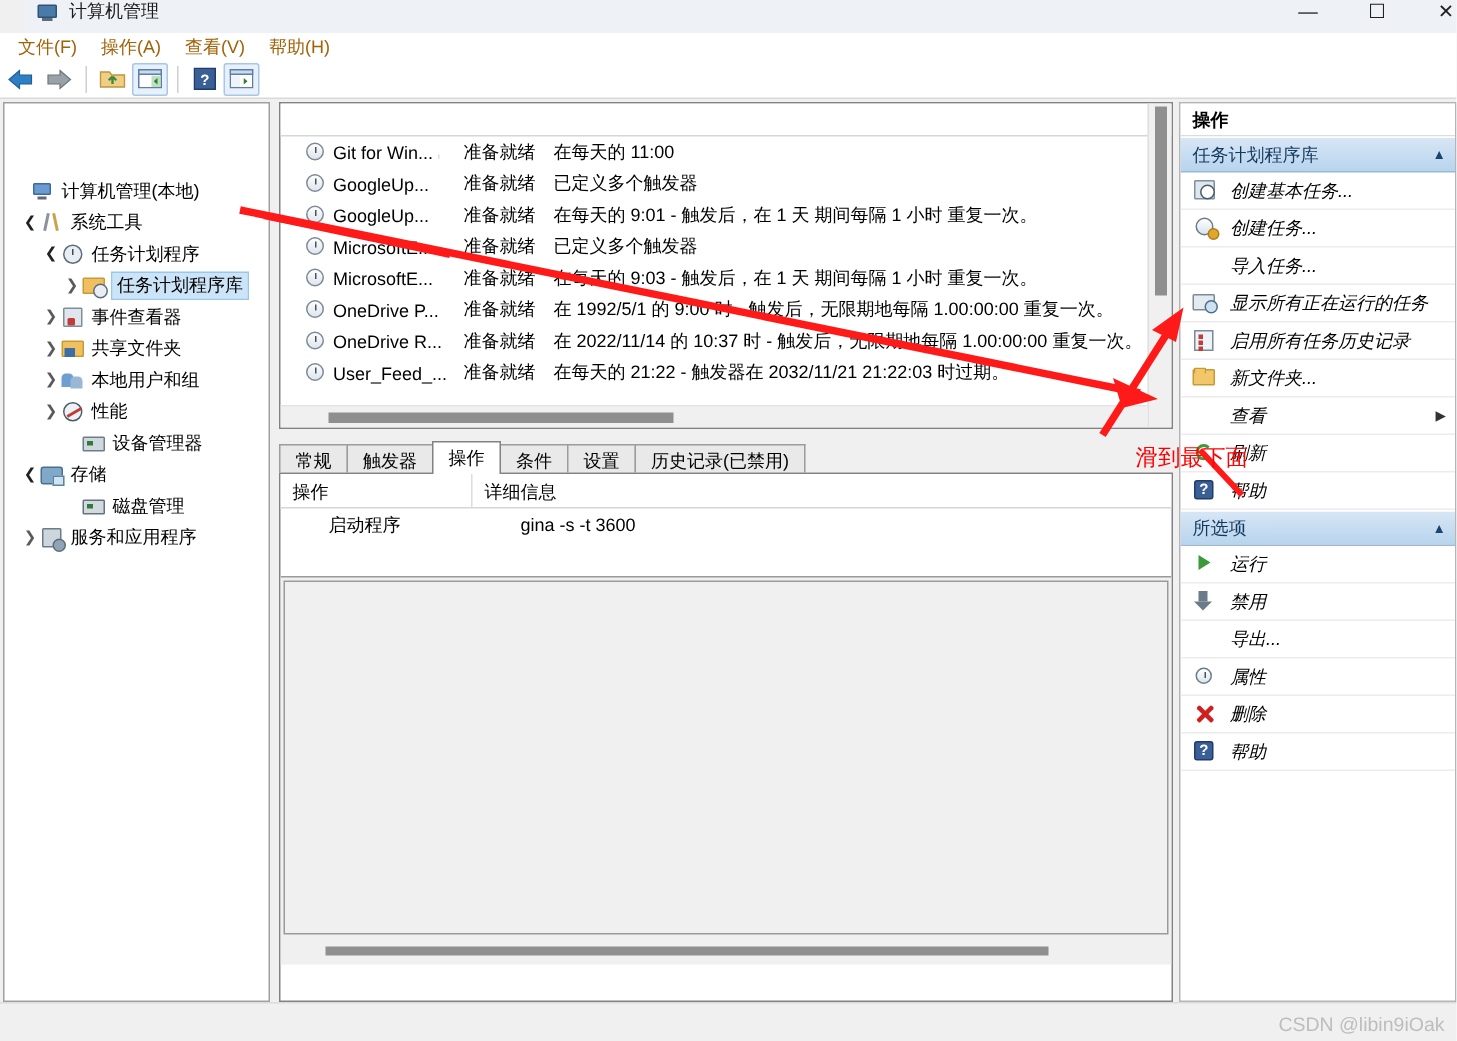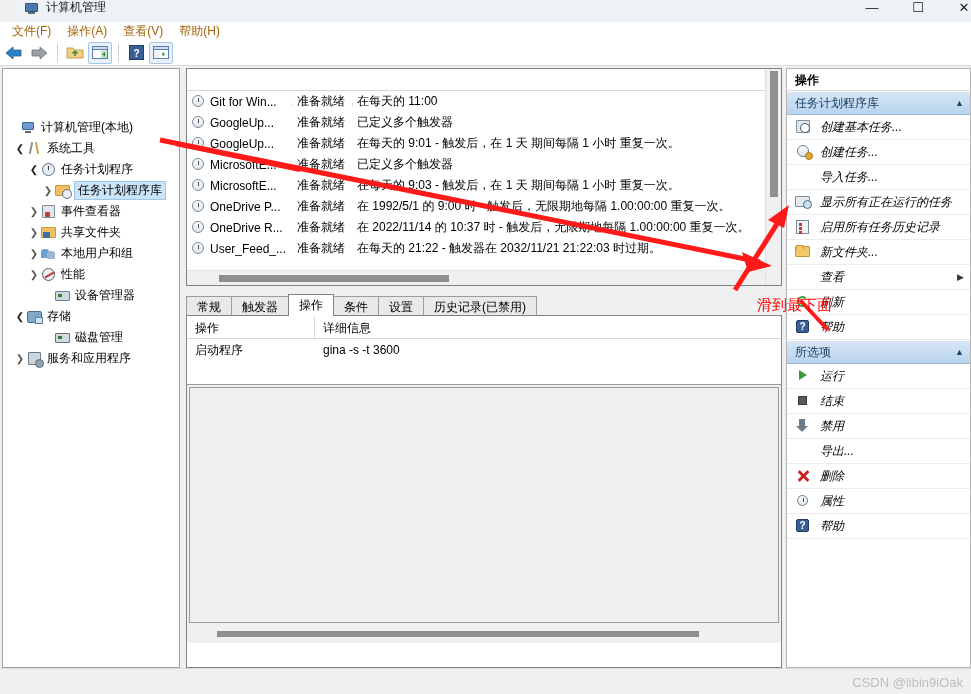--- a/index.html
+++ b/index.html
@@ -246,21 +246,21 @@
     border-right: 1px solid #dcdcdc;
     padding: 3px 0 0 8px; font-size: 12px; color: #000;
     white-space: nowrap; overflow: hidden; margin-top: 34px;
   }
   .hc.c-name { width: 106px; }
   .hc.c-status { width: 60px; }
   .hc.c-trigger { flex: 1; border-right: none; }
 
   .lrow {
     display: flex; height: 21px; align-items: center;
-    font-size: 12px; white-space: nowrap;
+    font-size: 12px; white-space: nowrap; padding-left: 12px;
   }
   .lrow .cell { overflow: hidden; white-space: nowrap; }
   .cell.c-name { width: 106px; display:flex; align-items:center; padding-left: 4px; }
   .cell.c-status { width: 60px; padding-left: 4px; }
   .cell.c-trigger { flex: 1; padding-left: 4px; }
   .rowicon {
     width: 15px; height: 15px; position: relative; margin-right: 4px;
     flex: 0 0 15px;
   }
   .rowicon .rc {
@@ -316,21 +316,21 @@
   .dhead {
     display: flex; height: 23px; background: #fff;
     border-bottom: 1px solid #d6d6d6;
   }
   .dhead .dhc {
     border-right: 1px solid #dcdcdc; padding: 4px 0 0 8px;
     font-size: 12px; white-space: nowrap;
   }
   .dhc.d-op { width: 128px; }
   .dhc.d-detail { flex: 1; border-right: none; }
-  .drow { display: flex; height: 22px; align-items: center; font-size: 12px; }
+  .drow { display: flex; height: 22px; align-items: center; font-size: 12px; margin-left: 24px; }
   .drow .dcell { padding-left: 8px; white-space: nowrap; }
   .dcell.d-op { width: 128px; }
   .dcell.d-detail { flex: 1; }
 
   .dbody-fill {
     position:absolute; left:0; right:0; top: 68px; bottom: 24px;
     background:#f0f0f0; border-top: 1px solid #9a9a9a;
   }
   .dpanel-inner-border {
     position:absolute; left:2px; right:2px; top:2px; bottom:20px;
@@ -829,45 +829,39 @@
     </div>
 
     <div class="ap-item">
       <span class="aicon">
           <span class="ai-run"></span>
         </span>
       <span class="alabel">运行</span>
     </div>
     <div class="ap-item">
       <span class="aicon">
-          <span class="ai-stop"></span>
-        </span>
-      <span class="alabel">结束</span>
-    </div>
-    <div class="ap-item">
-      <span class="aicon">
           <span class="ai-disable"></span>
         </span>
       <span class="alabel">禁用</span>
     </div>
     <div class="ap-item">
       <span class="aicon"></span>
       <span class="alabel">导出...</span>
     </div>
     <div class="ap-item">
       <span class="aicon">
+          <span class="ai-prop"></span>
+        </span>
+      <span class="alabel">属性</span>
+    </div>
+    <div class="ap-item">
+      <span class="aicon">
           <span class="ai-delete"></span>
         </span>
       <span class="alabel">删除</span>
-    </div>
-    <div class="ap-item">
-      <span class="aicon">
-          <span class="ai-prop"></span>
-        </span>
-      <span class="alabel">属性</span>
     </div>
     <div class="ap-item">
       <span class="aicon">
           <span class="ai-help">?</span>
         </span>
       <span class="alabel">帮助</span>
     </div>
   </div>
 
   <div class="statusbar"></div>

